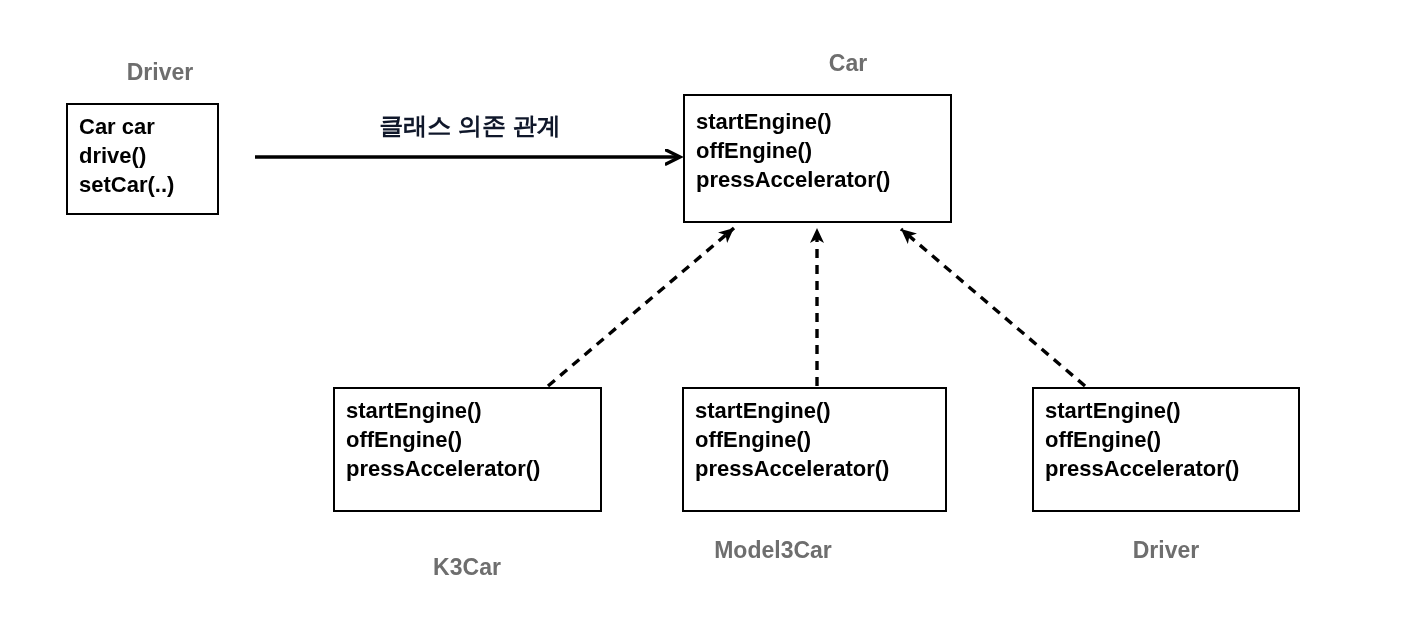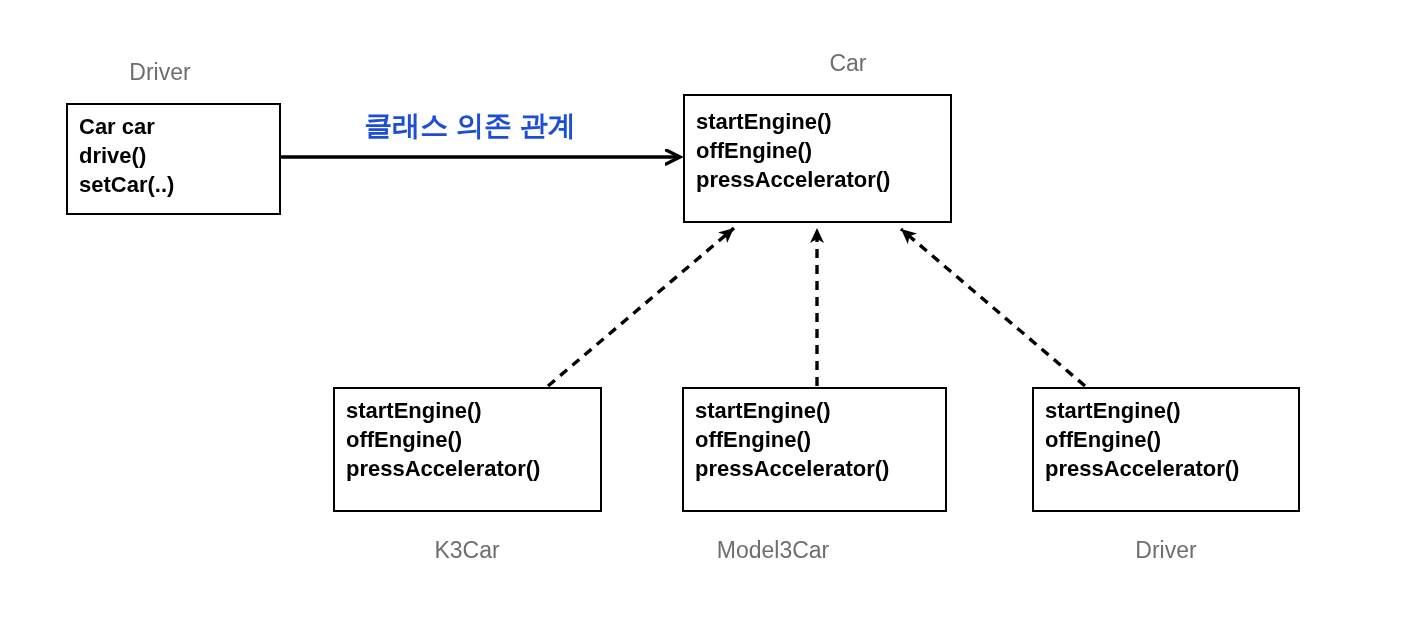--- a/index.html
+++ b/index.html
@@ -41,33 +41,33 @@
     padding: 7px 11px;
     font-weight: bold;
     font-size: 22px;
     line-height: 29px;
     color: #000000;
     white-space: nowrap;
   }
   .class-label {
     position: absolute;
     transform: translateX(-50%);
-    font-weight: normal;
+    font-weight: bold;
     font-size: 23px;
     line-height: 26px;
     color: #6e6e6e;
     white-space: nowrap;
   }
   .relation-label {
     position: absolute;
     transform: translateX(-50%);
     font-weight: bold;
-    font-size: 28px;
+    font-size: 24px;
     line-height: 28px;
-    color: #1d4ed8;
+    color: #0f172a;
     white-space: nowrap;
   }
 </style>
 </head>
 <body>
 
 <div class="stage">
 
   <svg class="relations-layer" width="1422" height="640" viewBox="0 0 1422 640" xmlns="http://www.w3.org/2000/svg">
     <defs>
@@ -80,41 +80,41 @@
     </defs>
 
     <line class="solid-arrow" x1="255" y1="157" x2="680" y2="157" marker-end="url(#open-arrow)"></line>
 
     <line class="dashed-arrow" x1="548" y1="386" x2="734" y2="228" marker-end="url(#filled-arrow)"></line>
     <line class="dashed-arrow" x1="817" y1="386" x2="817" y2="228" marker-end="url(#filled-arrow)"></line>
     <line class="dashed-arrow" x1="1085" y1="386" x2="901" y2="229" marker-end="url(#filled-arrow)"></line>
   </svg>
 
   <div class="class-label" style="left:160px; top:59px;">Driver</div>
-  <div class="class-box" style="left:66px; top:103px; width:215px; height:112px;">
+  <div class="class-box" style="left:66px; top:103px; width:153px; height:112px;">
     <div>Car car</div>
     <div>drive()</div>
     <div>setCar(..)</div>
   </div>
 
   <div class="relation-label" style="left:470px; top:112px;">클래스 의존 관계</div>
 
   <div class="class-label" style="left:817px; top:50px;margin-left:31px;">Car</div>
   <div class="class-box" style="left:683px; top:94px; width:269px; height:129px; padding-top:11px;">
     <div>startEngine()</div>
     <div>offEngine()</div>
     <div>pressAccelerator()</div>
   </div>
 
   <div class="class-box" style="left:333px; top:387px; width:269px; height:125px;">
     <div>startEngine()</div>
     <div>offEngine()</div>
     <div>pressAccelerator()</div>
   </div>
-  <div class="class-label" style="left:467px; top:537px;">K3Car</div>
+  <div class="class-label" style="left:467px; top:554px;">K3Car</div>
 
   <div class="class-box" style="left:682px; top:387px; width:265px; height:125px;">
     <div>startEngine()</div>
     <div>offEngine()</div>
     <div>pressAccelerator()</div>
   </div>
   <div class="class-label" style="left:773px; top:537px;">Model3Car</div>
 
   <div class="class-box" style="left:1032px; top:387px; width:268px; height:125px;">
     <div>startEngine()</div>

